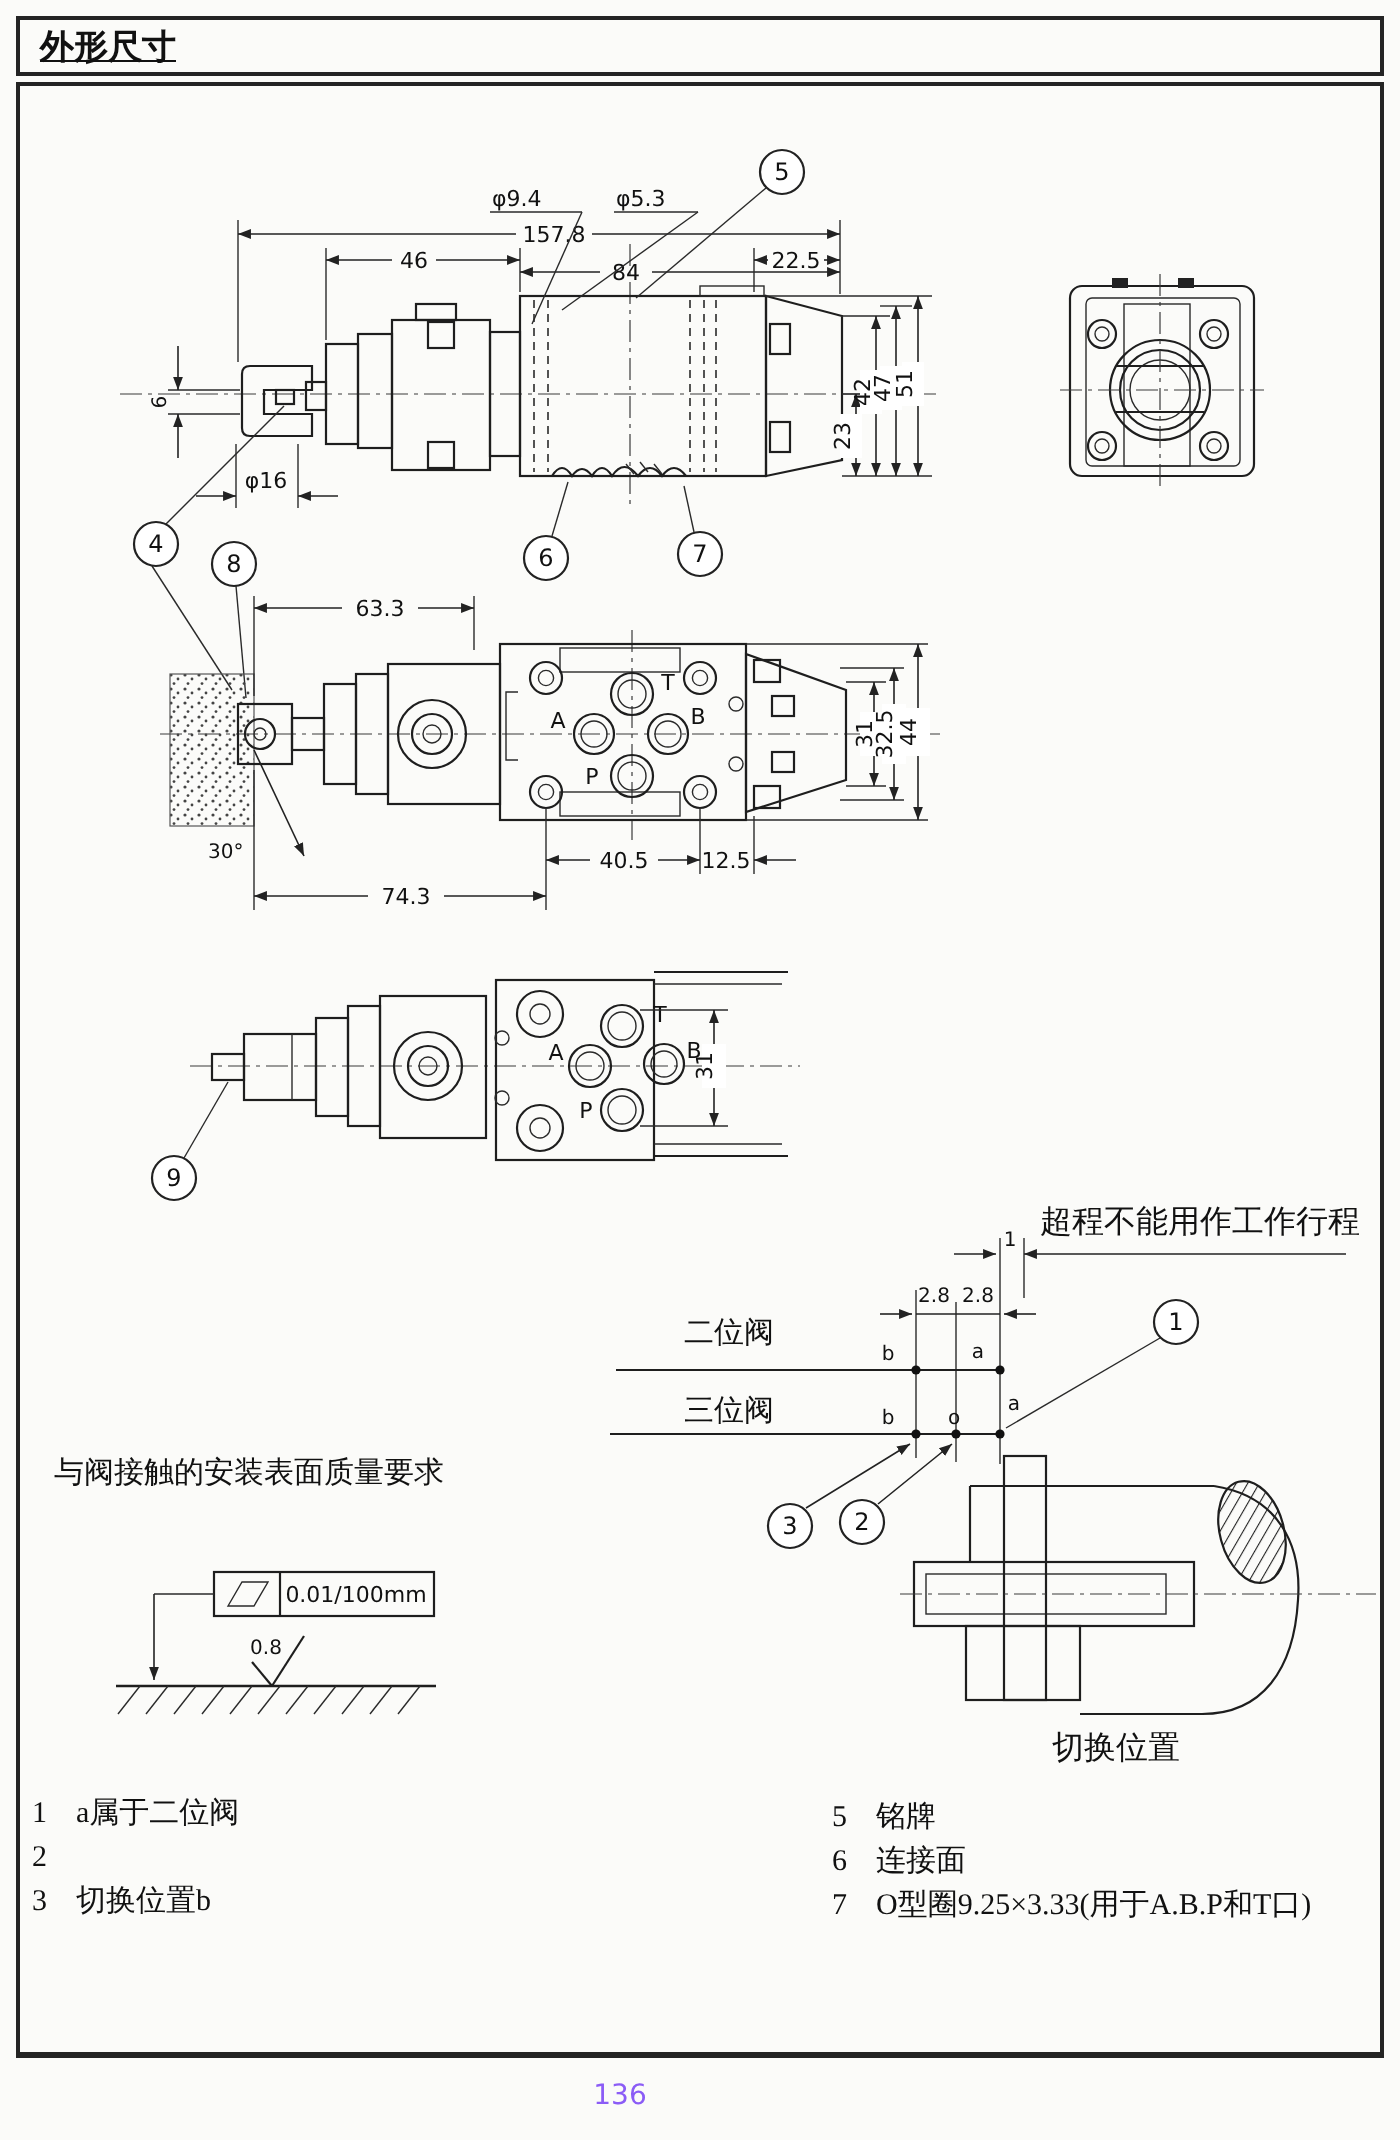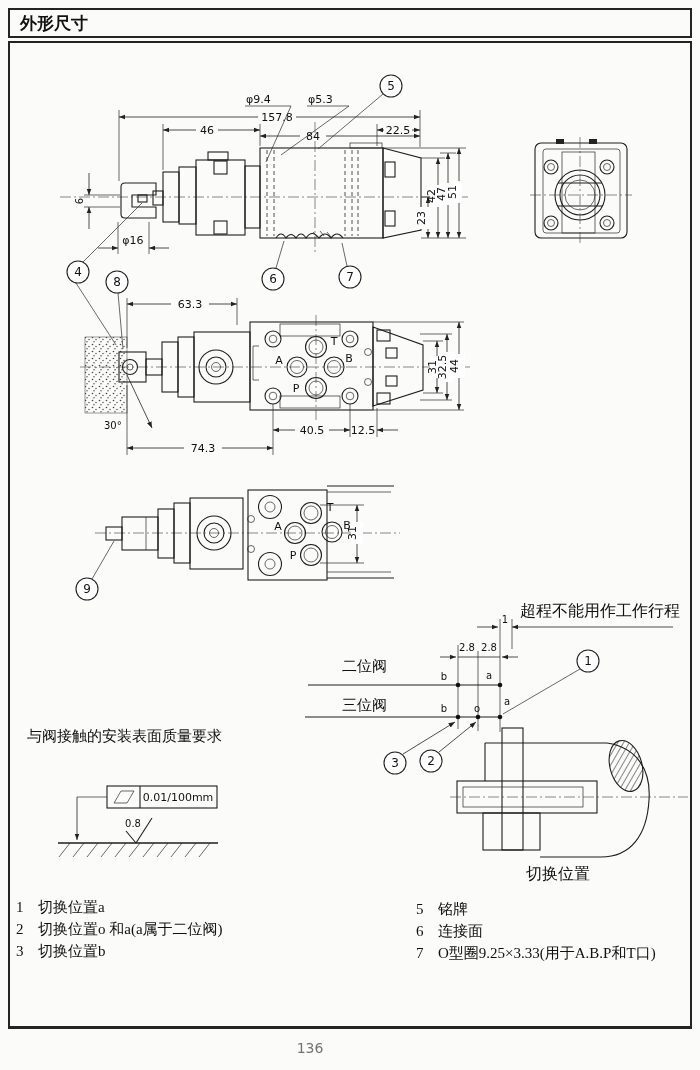--- a/index.html
+++ b/index.html
@@ -1,38 +1,38 @@
 <!DOCTYPE html>
 <html><head>
 <meta charset="utf-8">
 <style>
   html,body{margin:0;padding:0;}
   body{width:700px;height:1070px;position:relative;background:#fbfbf9;font-family:"Liberation Sans",sans-serif;}
   .box{position:absolute;border:2px solid #242424;box-sizing:border-box;}
   #titlebar{left:8px;top:8px;width:684px;height:30px;}
-  #titlebar .t{font:bold 17px "Liberation Serif",serif;color:#111;padding-left:10px;line-height:27px;}
+  #titlebar .t{font:bold 17px "Liberation Serif",serif;color:#111;padding-left:10px;line-height:27px;text-decoration:underline;}
   #contentbox{left:8px;top:41px;width:684px;height:988px;border-bottom-width:3px;}
   svg{position:absolute;left:0;top:0;}
   .s{fill:none;stroke:#1e1e1e;stroke-width:1.1;}
   .t{fill:none;stroke:#2a2a2a;stroke-width:0.7;}
   .hd{fill:none;stroke:#2a2a2a;stroke-width:0.8;stroke-dasharray:4 3;}
   .cl{fill:none;stroke:#3a3a3a;stroke-width:0.6;stroke-dasharray:11 3 2 3;}
   .dim{fill:none;stroke:#222;stroke-width:0.8;}
   .dt{font:11px "DejaVu Sans",sans-serif;fill:#111;}
   .dts{font:10px "DejaVu Sans",sans-serif;fill:#111;}
   .cjk{font:15px "Liberation Serif",serif;fill:#111;}
   .cjkb{font:16px "Liberation Serif",serif;fill:#111;}
   .co{fill:#fff;stroke:#222;stroke-width:1.1;}
   .cot{font:12px "DejaVu Sans",sans-serif;fill:#111;}
   .bgr{fill:#fff;stroke:none;}
   .dot{fill:#111;stroke:none;}
   .legend{position:absolute;color:#111;font:15px "Liberation Serif",serif;}
   .legend .row{display:flex;height:22px;line-height:22px;}
   .legend .num{width:16px;margin-right:6px;}
-  #pagenum{position:absolute;left:0;top:1040px;width:620px;text-align:center;font:14px "DejaVu Sans",sans-serif;color:#737373;}
+  #pagenum{position:absolute;left:0;top:1040px;width:620px;text-align:center;font:14px "DejaVu Sans",sans-serif;color:#8b5cf6;}
 </style>
 </head>
 <body>
 
 <div class="box" id="titlebar">
   <div class="t">外形尺寸</div>
 </div>
 <div class="box" id="contentbox"></div>
 
 <svg width="700" height="1070" viewBox="0 0 700 1070">
@@ -374,25 +374,24 @@
       <line x1="182" y1="843" x2="171" y2="857"></line>
         <line x1="196" y1="843" x2="185" y2="857"></line>
       <line x1="210" y1="843" x2="199" y2="857"></line>
     </g>
   </g>
 </svg>
 
 <div class="legend" style="left:16px;top:896px;">
   <div class="row">
     <span class="num">1</span>
-    <span>切换位置a</span>
+    <span>a属于二位阀</span>
   </div>
   <div class="row">
     <span class="num">2</span>
-    <span>切换位置o 和a(a属于二位阀)</span>
   </div>
   <div class="row">
     <span class="num">3</span>
     <span>切换位置b</span>
   </div>
 </div>
 <div class="legend" style="left:416px;top:898px;">
   <div class="row">
     <span class="num">5</span>
     <span>铭牌</span>

